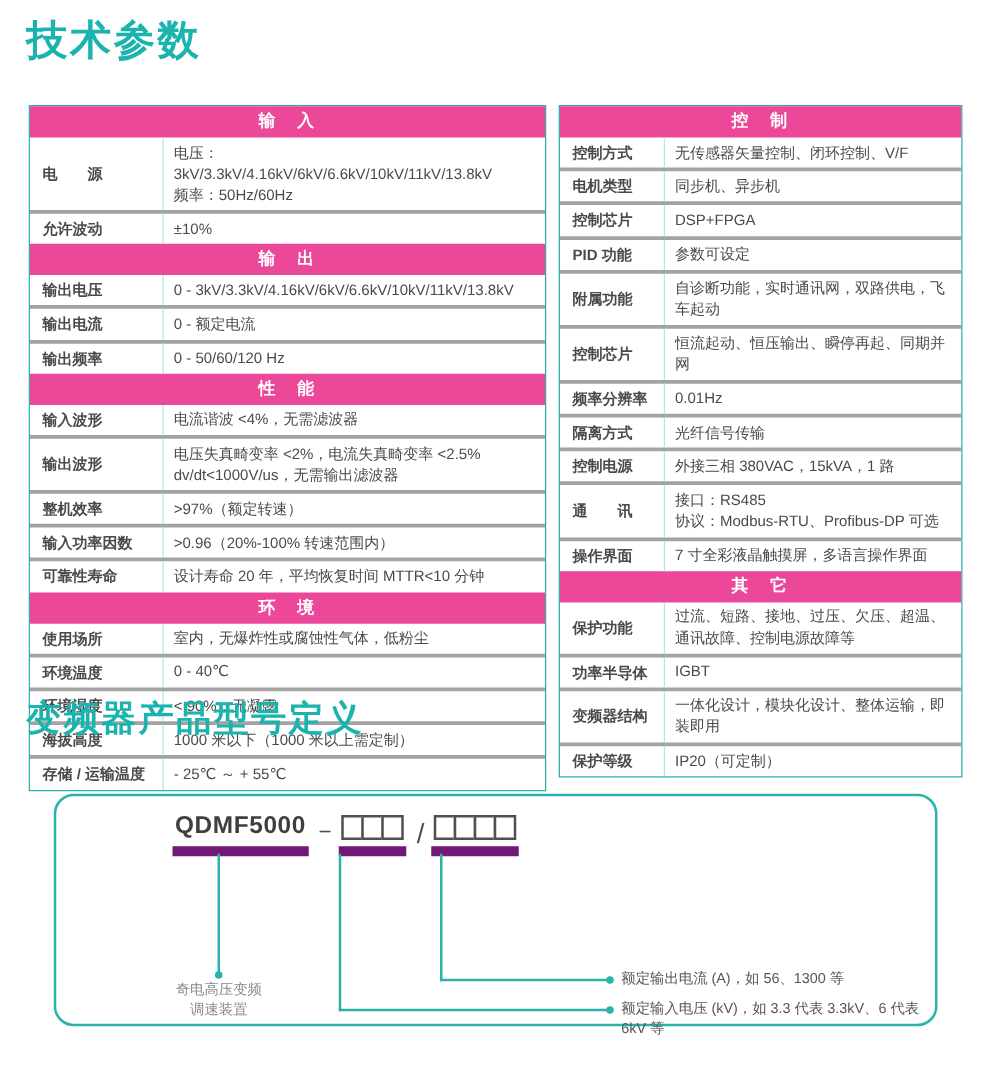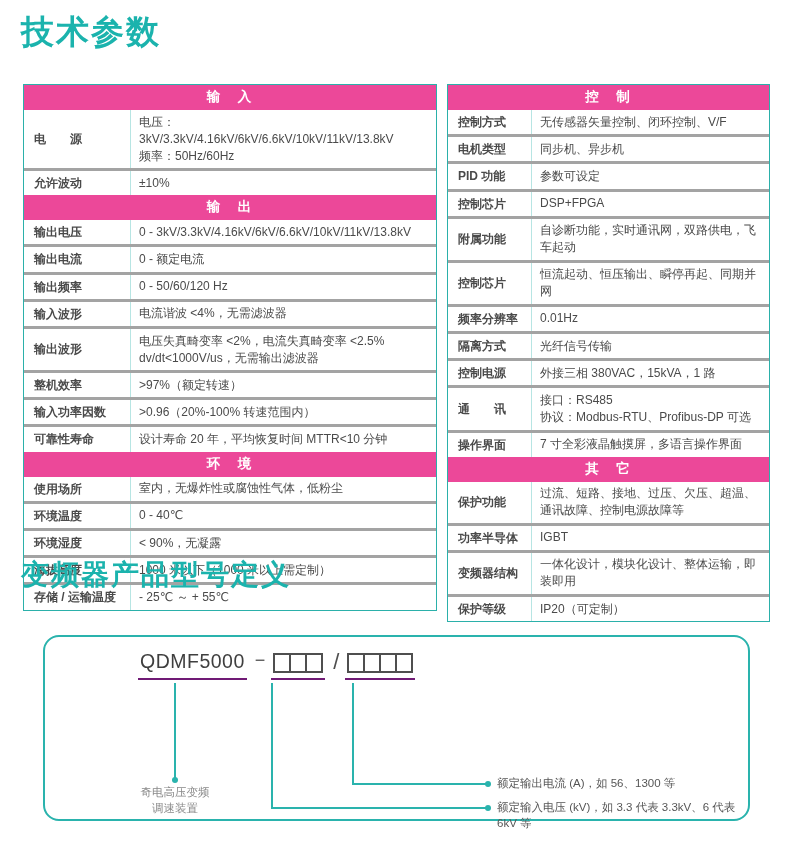--- a/index.html
+++ b/index.html
@@ -62,21 +62,21 @@
     position:absolute; left:43px; top:635px;
     width:707px; height:186px;
     border:2px solid #2ab3ad; border-radius:16px;
     box-sizing:border-box;
     background:#fff;
   }
   #model-row {
     position:absolute; left:93px; top:12px;
     display:flex; align-items:flex-end;
   }
-  .underlined { border-bottom:2px solid #701a75; }
+  .underlined { border-bottom:8px solid #701a75;font-weight:bold; }
   #model-prefix {
     font-size:19.5px; color:#3f3f3f; letter-spacing:0.5px;
     padding:0 2px 5px 2px;
   }
   #model-dash  { font-size:18px; color:#4f4f4f; padding:0 6px 9px 8px; }
   #model-slash { font-size:22px; color:#4f4f4f; padding:0 6px 5px 8px; }
   .mgroup { display:flex; padding:0 2px 5px 2px; }
   .mcell {
     width:14px; height:16px;
     border:2px solid #4f4f4f;
@@ -147,20 +147,21 @@
         <span class="v">0 - 额定电流</span>
       </div>
   </div>
   <div class="row">
     <div class="cell-label">输出频率</div>
     <div class="cell-value">
         <span class="v">0 - 50/60/120 Hz</span>
       </div>
   </div>
 
+  <div class="sec-header">性　能</div>
   <div class="row">
     <div class="cell-label">输入波形</div>
     <div class="cell-value">
         <span class="v">电流谐波 &lt;4%，无需滤波器</span>
       </div>
   </div>
   <div class="row">
     <div class="cell-label">输出波形</div>
     <div class="cell-value">
         <span class="v">电压失真畸变率 &lt;2%，电流失真畸变率 &lt;2.5% dv/dt&lt;1000V/us，无需输出滤波器</span>
@@ -226,29 +227,29 @@
         <span class="v">无传感器矢量控制、闭环控制、V/F</span>
       </div>
   </div>
   <div class="row">
     <div class="cell-label">电机类型</div>
     <div class="cell-value">
         <span class="v">同步机、异步机</span>
       </div>
   </div>
   <div class="row">
+    <div class="cell-label">控制芯片</div>
+    <div class="cell-value">
+        <span class="v">DSP+FPGA</span>
+      </div>
+  </div>
+  <div class="row">
     <div class="cell-label">PID 功能</div>
     <div class="cell-value">
         <span class="v">参数可设定</span>
-      </div>
-  </div>
-  <div class="row">
-    <div class="cell-label">控制芯片</div>
-    <div class="cell-value">
-        <span class="v">DSP+FPGA</span>
       </div>
   </div>
   <div class="row">
     <div class="cell-label">附属功能</div>
     <div class="cell-value">
         <span class="v">自诊断功能，实时通讯网，双路供电，飞车起动</span>
       </div>
   </div>
   <div class="row">
     <div class="cell-label">控制芯片</div>

